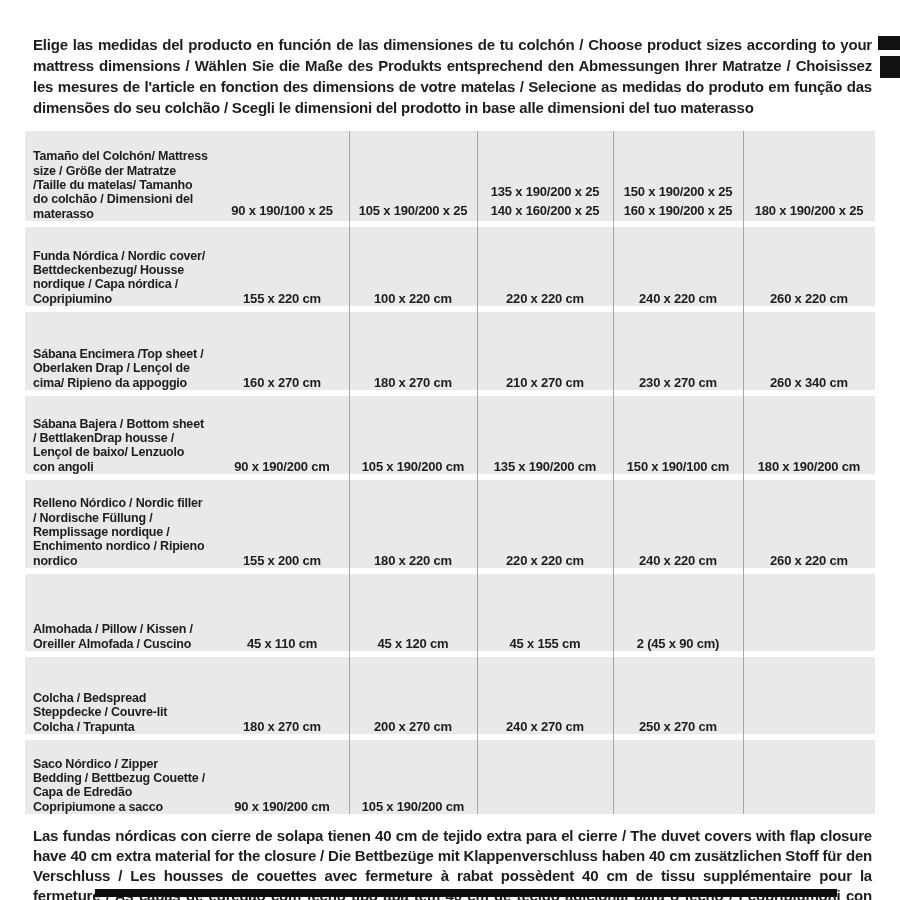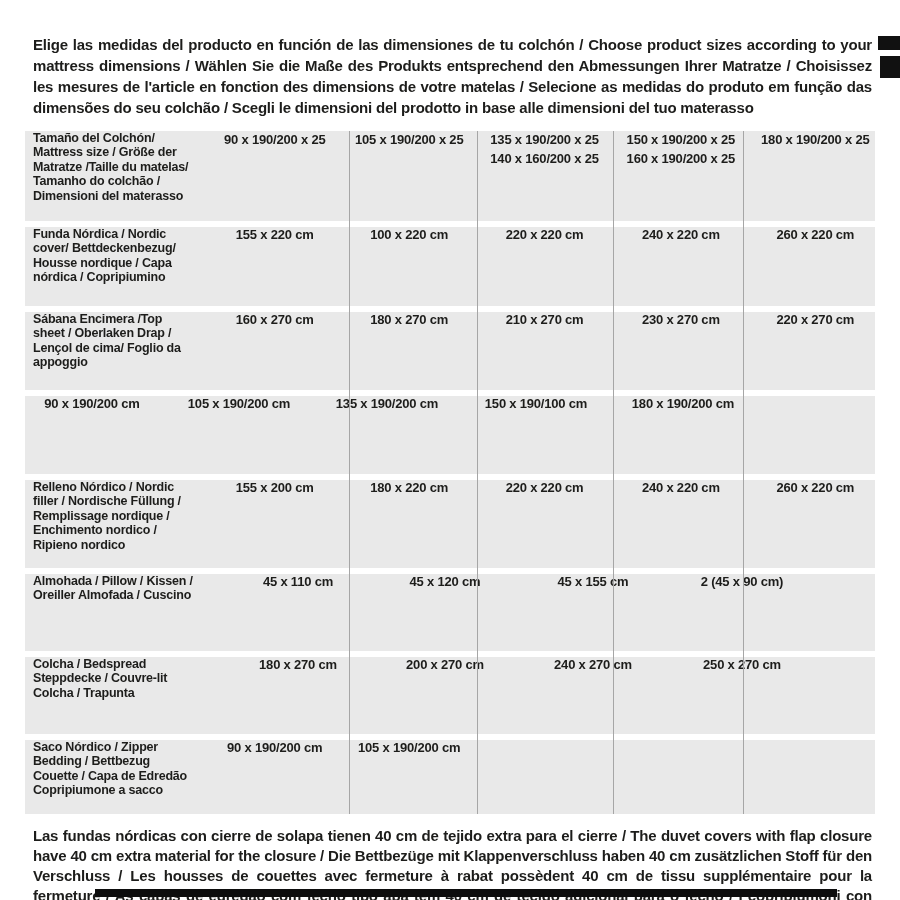--- a/index.html
+++ b/index.html
@@ -15,22 +15,22 @@
   }
   .size-table{
     position:relative;
     margin:13px 25px 0 25px;
   }
   .vline{
     position:absolute;top:0;bottom:0;width:1px;background:#a6a6a6;z-index:2;
   }
   .v1{left:324px}.v2{left:452px}.v3{left:588px}.v4{left:718px}
   .row{
-    display:flex;align-items:flex-start;background:#e9e9e9;
-    margin-bottom:6px;position:relative;z-index:1;gap:16px;
+    display:flex;align-items:flex-end;background:#e9e9e9;
+    margin-bottom:6px;position:relative;z-index:1;
   }
   .row:last-child{margin-bottom:0;}
   .r-header{height:90px}
   .r-funda{height:79px}
   .r-encimera{height:78px}
   .r-bajera{height:78px}
   .r-relleno{height:88px}
   .r-almohada{height:77px}
   .r-colcha{height:77px}
   .r-saco{height:74px}
@@ -68,48 +68,49 @@
   <p class="intro">Elige las medidas del producto en función de las dimensiones de tu colchón / Choose product sizes according to your mattress dimensions / Wählen Sie die Maße des Produkts entsprechend den Abmessungen Ihrer Matratze / Choisissez les mesures de l'article en fonction des dimensions de votre matelas / Selecione as medidas do produto em função das dimensões do seu colchão / Scegli le dimensioni del prodotto in base alle dimensioni del tuo materasso</p>
 
   <div class="size-table">
     <div class="vline v1"></div>
     <div class="vline v2"></div>
     <div class="vline v3"></div>
     <div class="vline v4"></div>
 
     <div class="row r-header">
       <div class="cell label">Tamaño del Colchón/ Mattress size / Größe der Matratze /Taille du matelas/ Tamanho do colchão / Dimensioni del materasso</div>
-      <div class="cell c2 pre">90 x 190/200 x 25</div>
+      <div class="cell c2 pre">90 x 190/100 x 25</div>
       <div class="cell c3 pre">105 x 190/200 x 25</div>
       <div class="cell c4 pre">135 x 190/200 x 25
 140 x 160/200 x 25</div>
       <div class="cell c5 pre">150 x 190/200 x 25
 160 x 190/200 x 25</div>
       <div class="cell c6 pre">180 x 190/200 x 25</div>
     </div>
 
     <div class="row r-funda">
       <div class="cell label">Funda Nórdica / Nordic cover/ Bettdeckenbezug/ Housse nordique / Capa nórdica / Copripiumino</div>
       <div class="cell c2">155 x 220 cm</div>
       <div class="cell c3">100 x 220 cm</div>
       <div class="cell c4">220 x 220 cm</div>
       <div class="cell c5">240 x 220 cm</div>
       <div class="cell c6">260 x 220 cm</div>
     </div>
 
     <div class="row r-encimera">
-      <div class="cell label">Sábana Encimera /Top sheet / Oberlaken Drap / Lençol de cima/ Foglio da appoggio</div>
+      <div class="cell label">Sábana Encimera /Top sheet / Oberlaken Drap / Lençol de cima/ Ripieno da appoggio</div>
       <div class="cell c2">160 x 270 cm</div>
       <div class="cell c3">180 x 270 cm</div>
       <div class="cell c4">210 x 270 cm</div>
       <div class="cell c5">230 x 270 cm</div>
-      <div class="cell c6">220 x 270 cm</div>
+      <div class="cell c6">260 x 340 cm</div>
     </div>
 
     <div class="row r-bajera">
+      <div class="cell label">Sábana Bajera / Bottom sheet / BettlakenDrap housse / Lençol de baixo/ Lenzuolo con angoli</div>
       <div class="cell c2">90 x 190/200 cm</div>
       <div class="cell c3">105 x 190/200 cm</div>
       <div class="cell c4">135 x 190/200 cm</div>
       <div class="cell c5">150 x 190/100 cm</div>
       <div class="cell c6">180 x 190/200 cm</div>
     </div>
 
     <div class="row r-relleno">
       <div class="cell label">Relleno Nórdico / Nordic filler / Nordische Füllung / Remplissage nordique / Enchimento nordico / Ripieno nordico</div>
       <div class="cell c2">155 x 200 cm</div>

